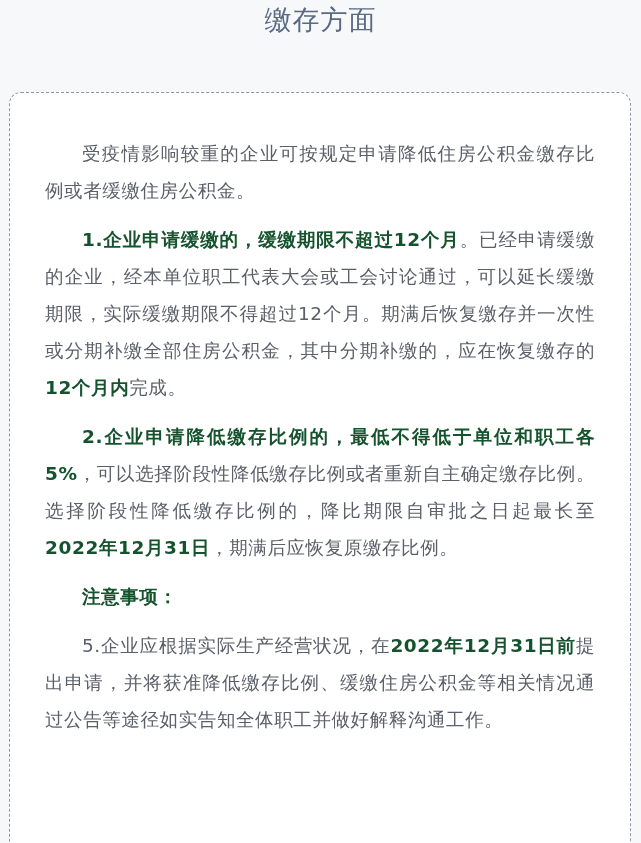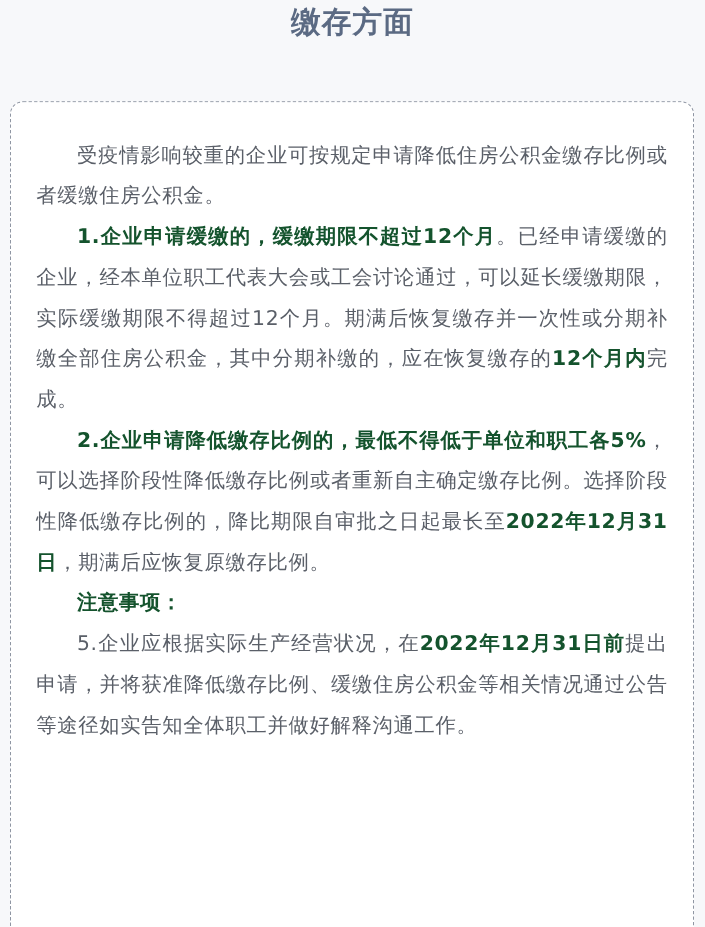--- a/index.html
+++ b/index.html
@@ -18,38 +18,38 @@
       height: 92px;
       position: relative;
     }
     .title {
       position: absolute;
       top: 2px;
       left: 0;
       width: 100%;
       text-align: center;
       font-size: 27px;
-      font-weight: bold;
+      font-weight: normal;
       color: #5b6a83;
       letter-spacing: 1px;
     }
     .box {
       position: absolute;
       top: 92px;
       left: 9px;
       width: 622px;
       height: 780px;
       border: 1px dashed #8f96a3;
       border-radius: 12px;
       background: #ffffff;
       box-sizing: border-box;
       padding: 30px 23px 0 23px;
     }
     .para {
-      margin: 0;
+      margin: 12px;
       font-size: 18.5px;
       line-height: 37px;
       text-indent: 2em;
       text-align: justify;
       letter-spacing: 0.6px;
       color: #5a5f68;
     }
     .bold {
       font-weight: bold;
       color: #14532d;

